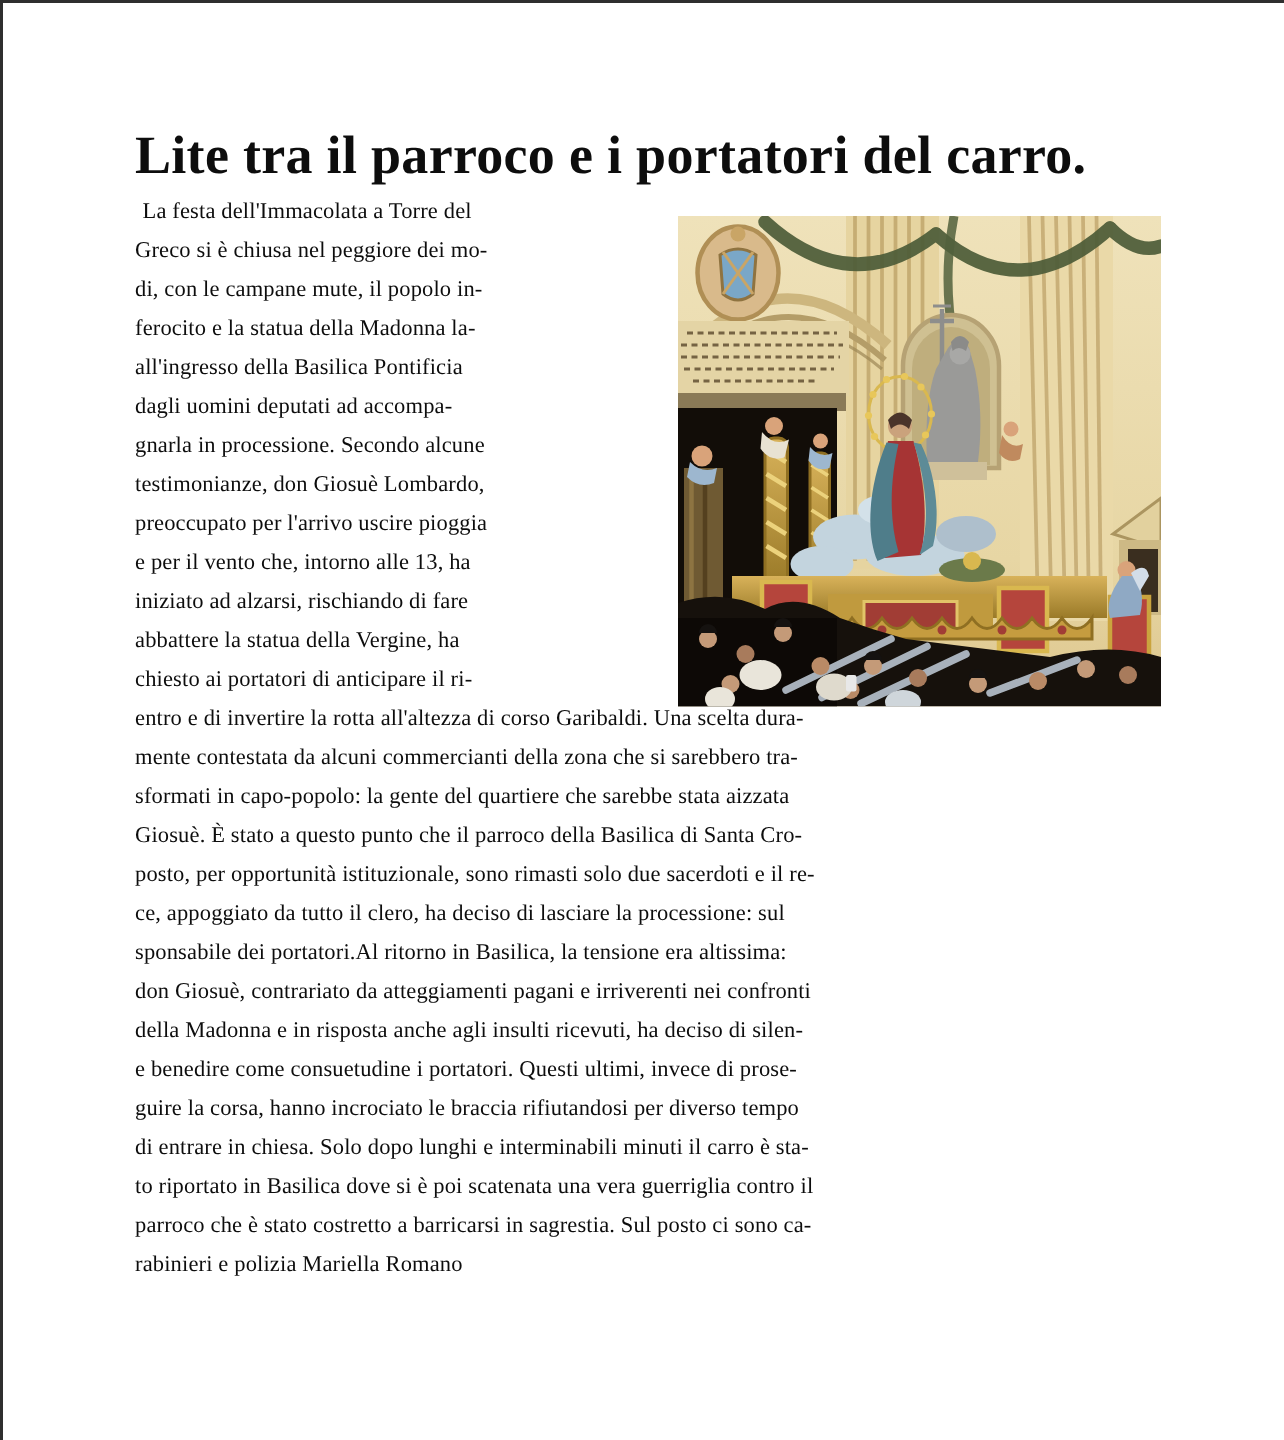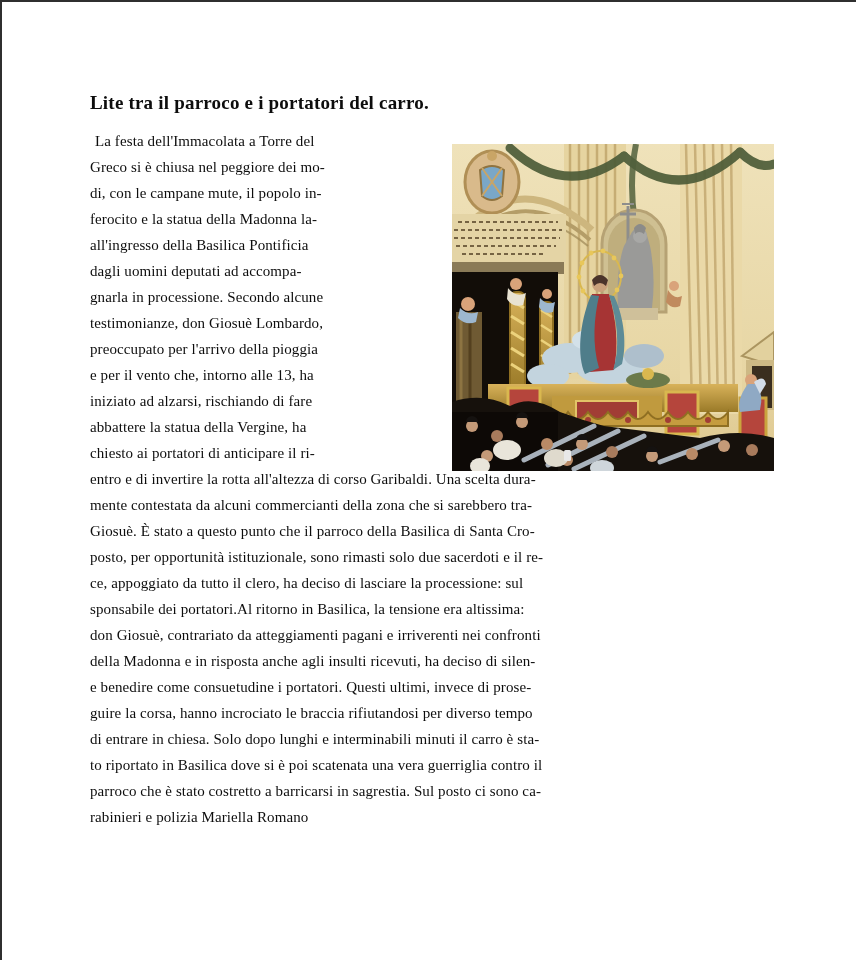--- a/index.html
+++ b/index.html
@@ -11,21 +11,21 @@
     border-left:2px solid #2f2f2f;
     overflow:hidden;
     font-family:"Liberation Serif","DejaVu Serif",serif;
     color:#0d0d0d;
   }
   .content{
     padding:84px 84px 0 88px;
   }
   h1.title{
     margin:0 0 8px 0;
-    font-size:19px;
+    font-size:36px;
     line-height:34px;
     font-weight:bold;
     letter-spacing:0.2px;
   }
   .article{
     position:relative;
     width:684px;
   }
   .photo{
     position:absolute;
@@ -259,31 +259,32 @@
       <div class="col-lines">
 
       <div class="line">La festa dell'Immacolata a Torre del</div>
           <div class="line">Greco si è chiusa nel peggiore dei mo-</div>
           <div class="line">di, con le campane mute, il popolo in-</div>
           <div class="line">ferocito e la statua della Madonna la-</div>
           <div class="line">all'ingresso della Basilica Pontificia</div>
           <div class="line">dagli uomini deputati ad accompa-</div>
           <div class="line">gnarla in processione. Secondo alcune</div>
           <div class="line">testimonianze, don Giosuè Lombardo,</div>
-          <div class="line">preoccupato per l'arrivo della pioggia</div>
+          <div class="line">preoccupato per l'arrivo uscire pioggia</div>
           <div class="line">e per il vento che, intorno alle 13, ha</div>
           <div class="line">iniziato ad alzarsi, rischiando di fare</div>
           <div class="line">abbattere la statua della Vergine, ha</div>
           <div class="line">chiesto ai portatori di anticipare il ri-</div>
         </div>
 
       <div class="full-lines">
 
       <div class="line">entro e di invertire la rotta all'altezza di corso Garibaldi. Una scelta dura-</div>
           <div class="line">mente contestata da alcuni commercianti della zona che si sarebbero tra-</div>
+          <div class="line">sformati in capo-popolo: la gente del quartiere che sarebbe stata aizzata</div>
           <div class="line">Giosuè. È stato a questo punto che il parroco della Basilica di Santa Cro-</div>
           <div class="line">posto, per opportunità istituzionale, sono rimasti solo due sacerdoti e il re-</div>
           <div class="line">ce, appoggiato da tutto il clero, ha deciso di lasciare la processione: sul</div>
           <div class="line">sponsabile dei portatori.Al ritorno in Basilica, la tensione era altissima:</div>
           <div class="line">don Giosuè, contrariato da atteggiamenti pagani e irriverenti nei confronti</div>
           <div class="line">della Madonna e in risposta anche agli insulti ricevuti, ha deciso di silen-</div>
           <div class="line">e benedire come consuetudine i portatori. Questi ultimi, invece di prose-</div>
           <div class="line">guire la corsa, hanno incrociato le braccia rifiutandosi per diverso tempo</div>
           <div class="line">di entrare in chiesa. Solo dopo lunghi e interminabili minuti il carro è sta-</div>
           <div class="line">to riportato in Basilica dove si è poi scatenata una vera guerriglia contro il</div>

